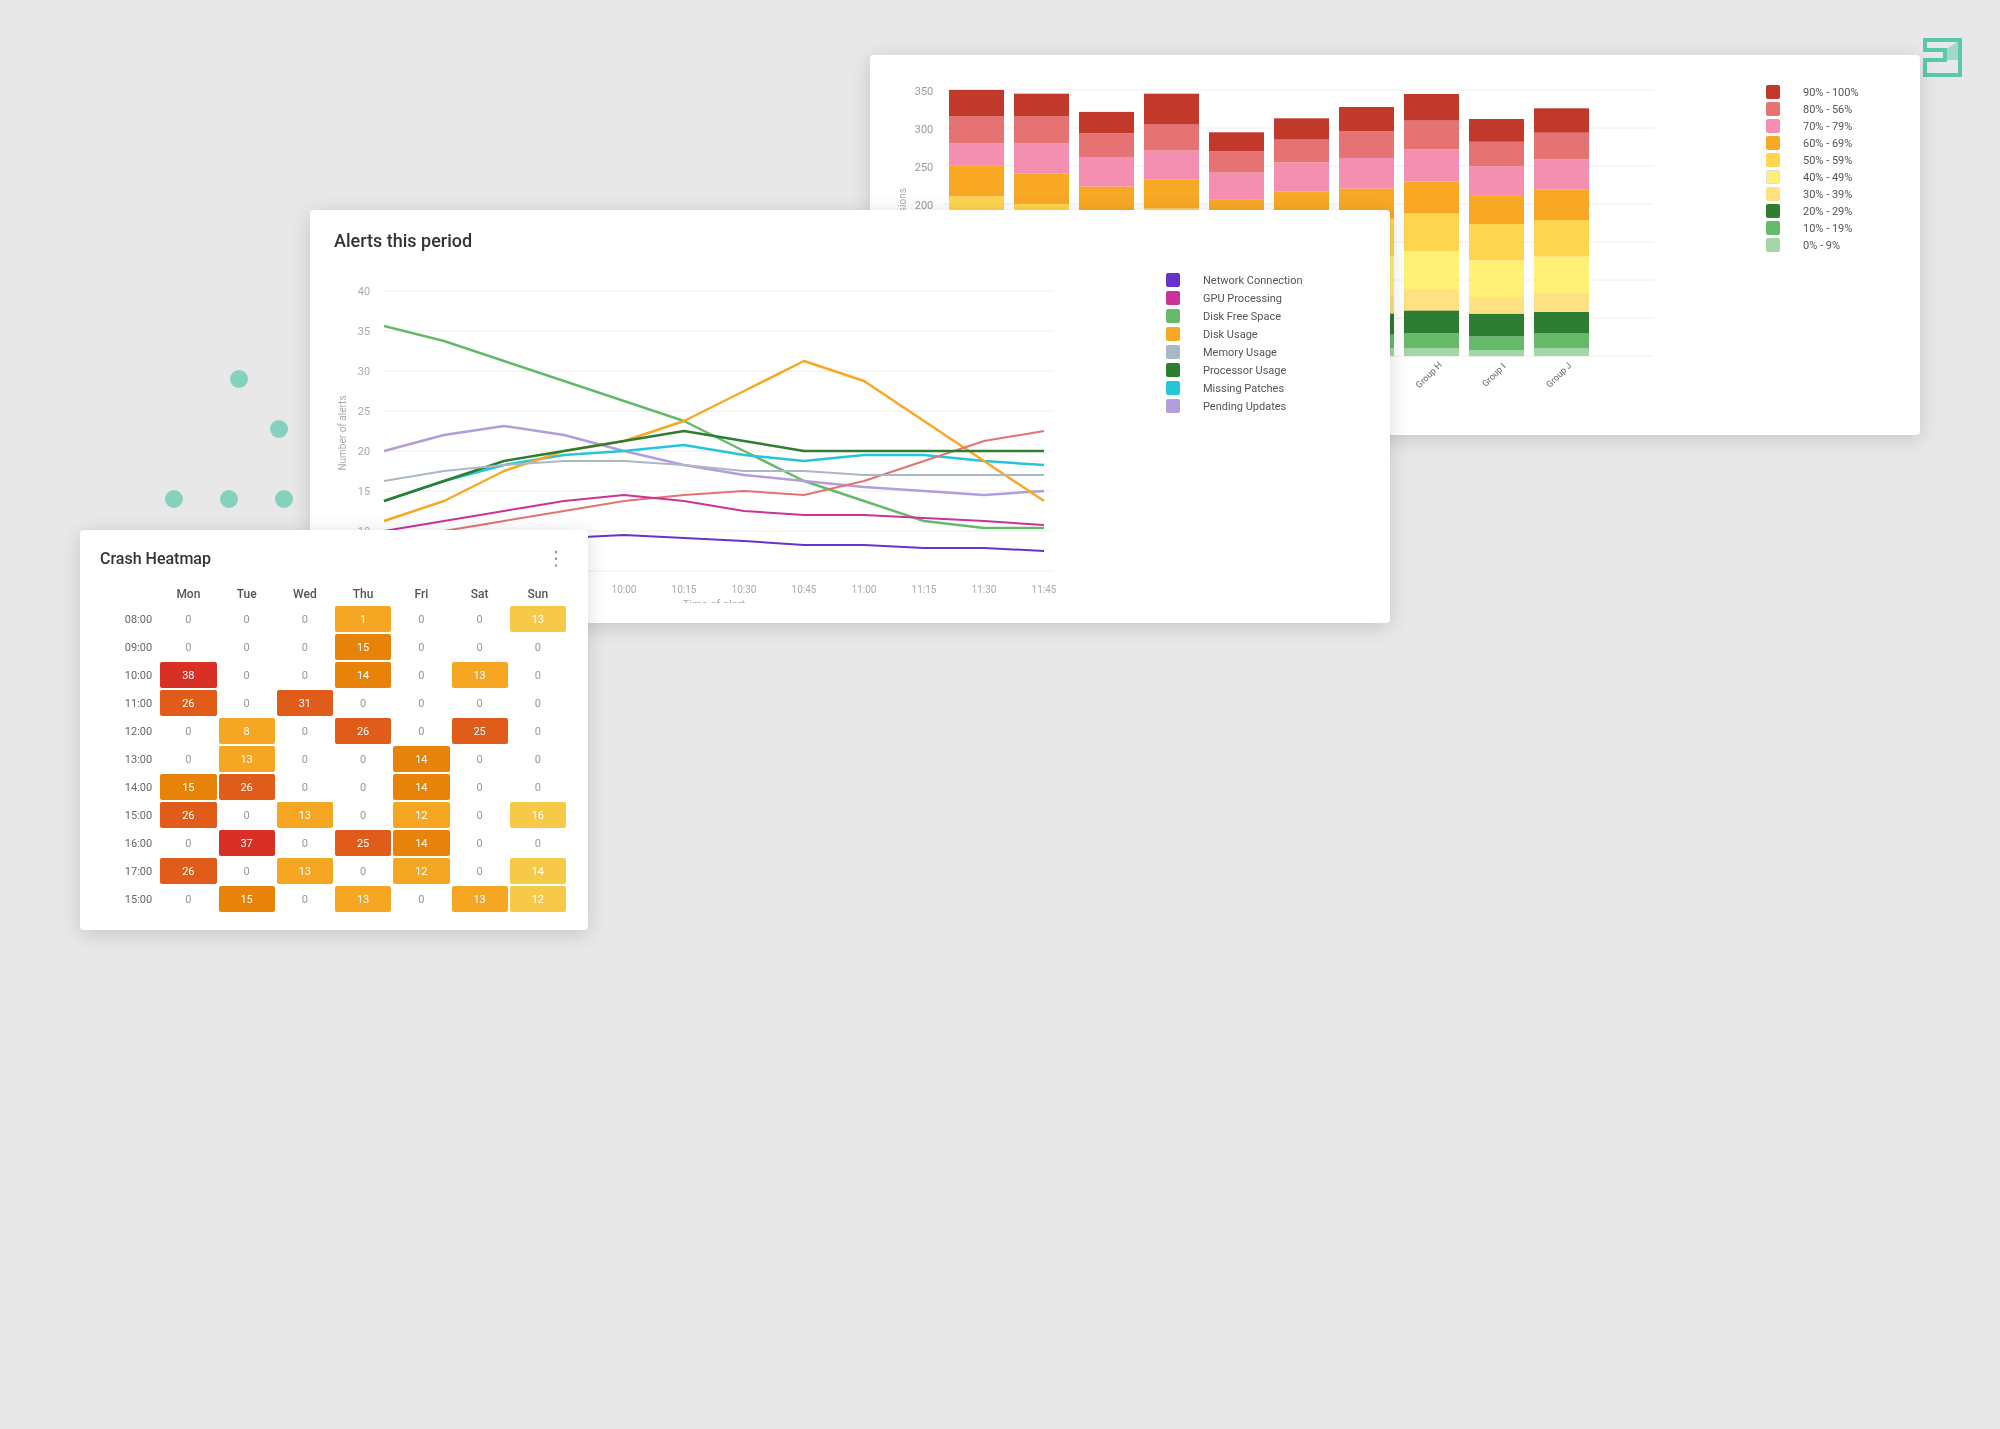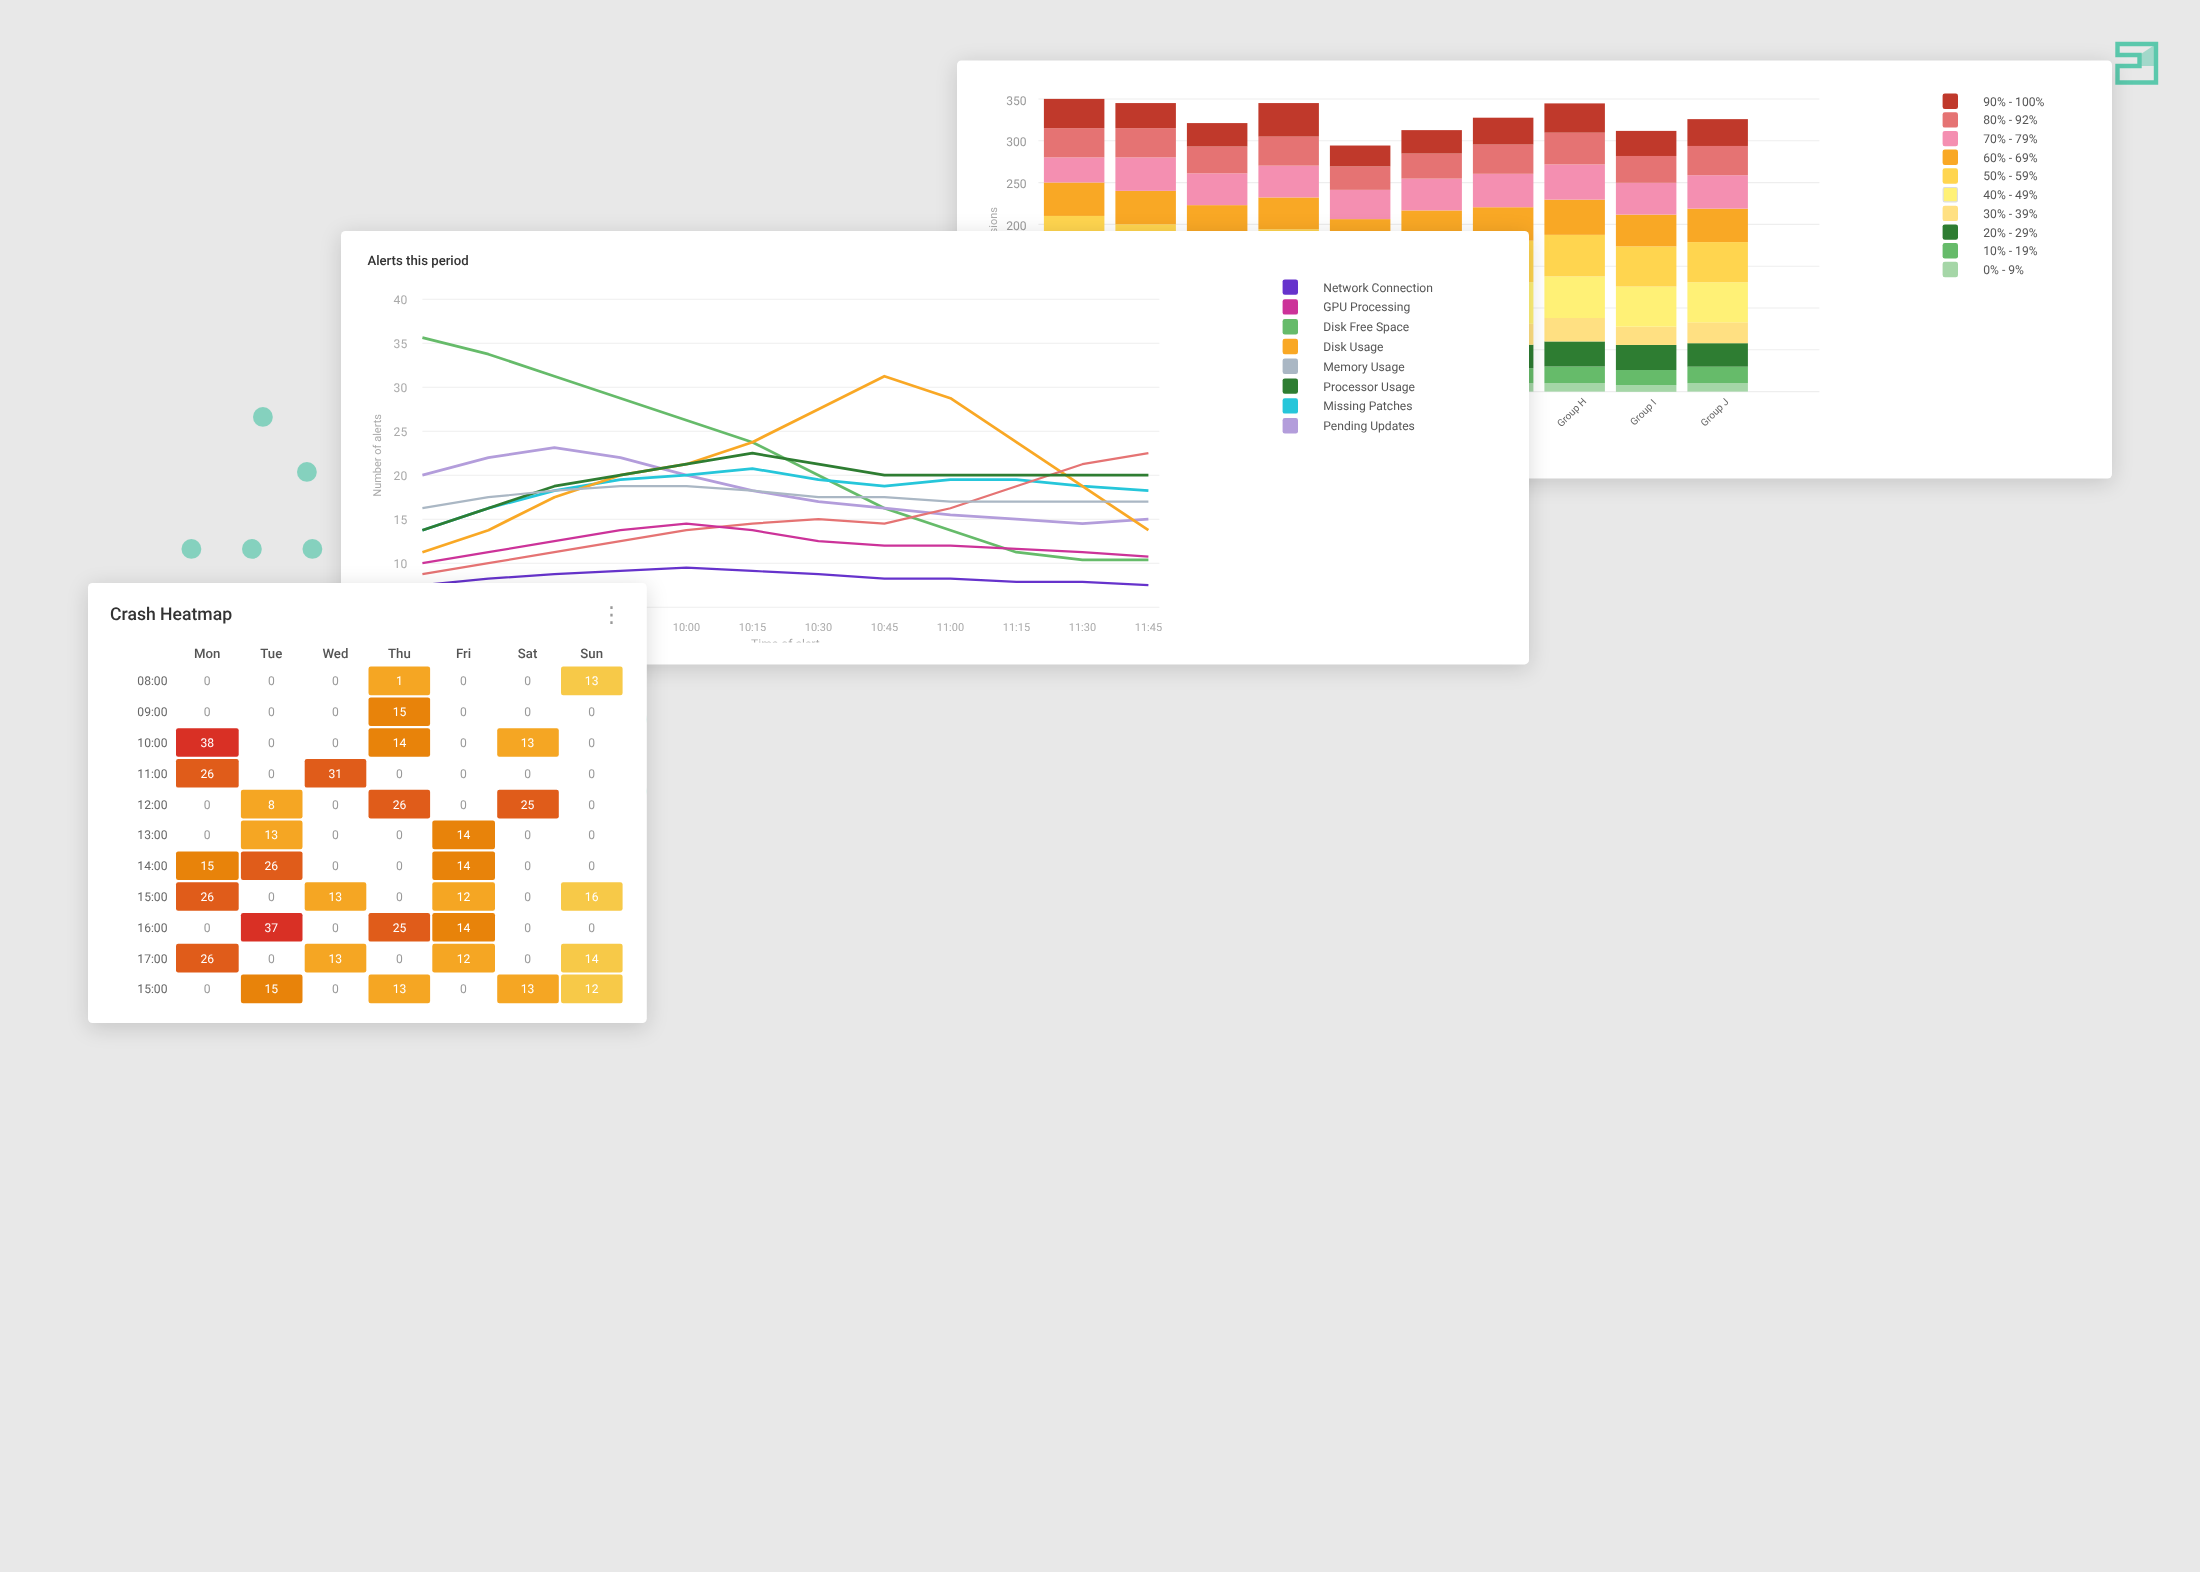--- a/index.html
+++ b/index.html
@@ -102,24 +102,24 @@
       position: absolute;
       top: 210px;
       left: 310px;
       width: 1080px;
       background: #fff;
       border-radius: 4px;
       box-shadow: 0 4px 20px rgba(0,0,0,0.15);
       padding: 20px 24px 16px 24px;
     }
     .alerts-title {
-      font-size: 12px;
+      font-size: 18px;
       font-weight: 500;
       color: #333;
-      margin-bottom: 10px;
+      margin-bottom: 22px;
     }
     .alerts-chart-area {
       position: relative;
     }
     .alerts-legend {
       display: flex;
       flex-direction: column;
       gap: 4px;
       position: absolute;
       right: 10px;
@@ -383,21 +383,21 @@
       </svg>
     </div>
 
     <div class="cpu-legend">
       <div class="legend-item">
         <div class="legend-color" style="background:#c0392b;"></div>
         <span>90% - 100%</span>
       </div>
       <div class="legend-item">
         <div class="legend-color" style="background:#e57373;"></div>
-        <span>80% - 92%</span>
+        <span>80% - 56%</span>
       </div>
       <div class="legend-item">
         <div class="legend-color" style="background:#f48fb1;"></div>
         <span>70% - 79%</span>
       </div>
       <div class="legend-item">
         <div class="legend-color" style="background:#f9a825;"></div>
         <span>60% - 69%</span>
       </div>
       <div class="legend-item">

